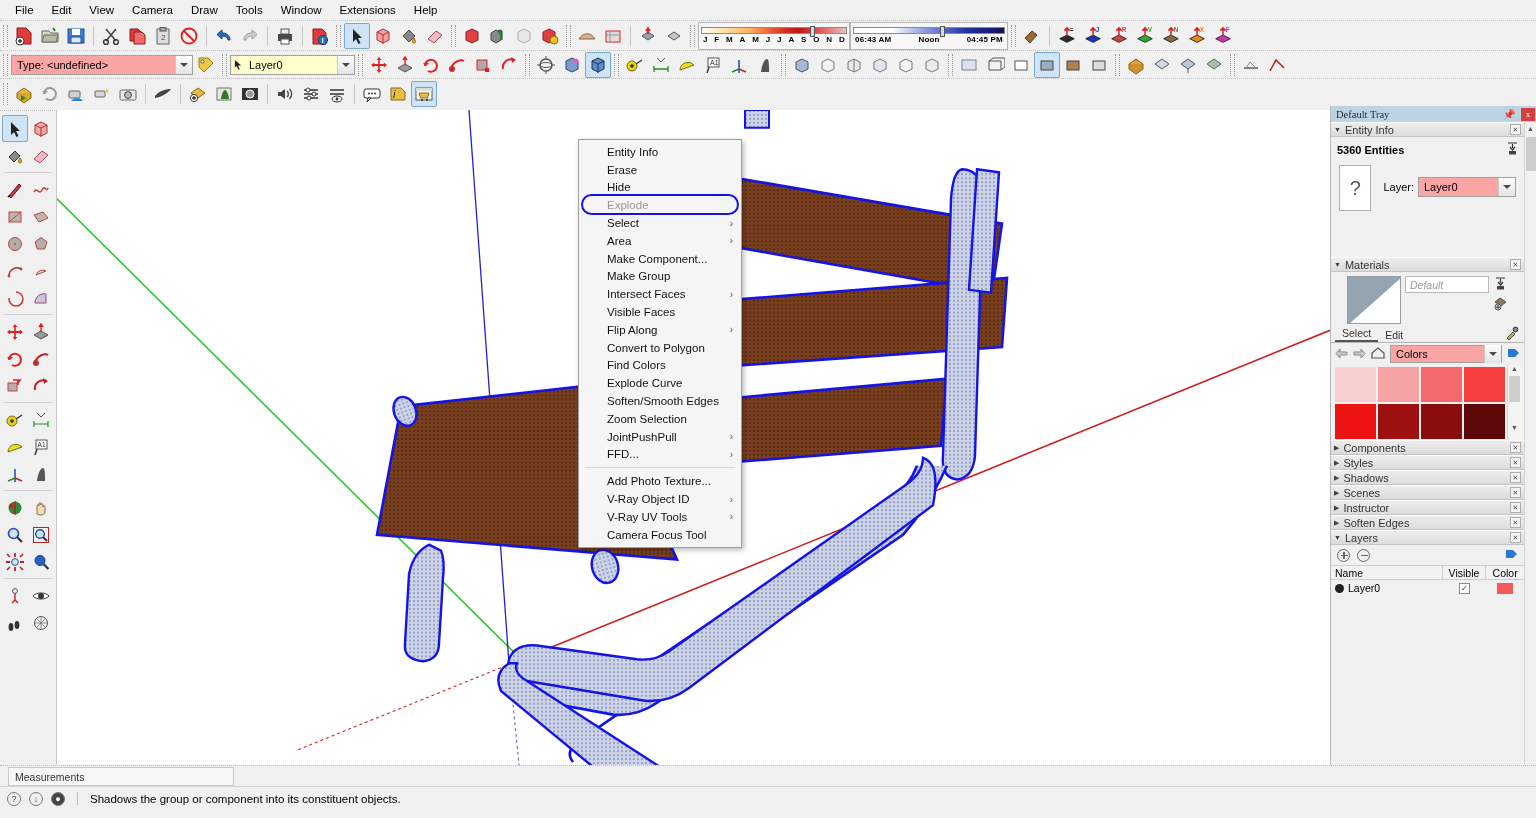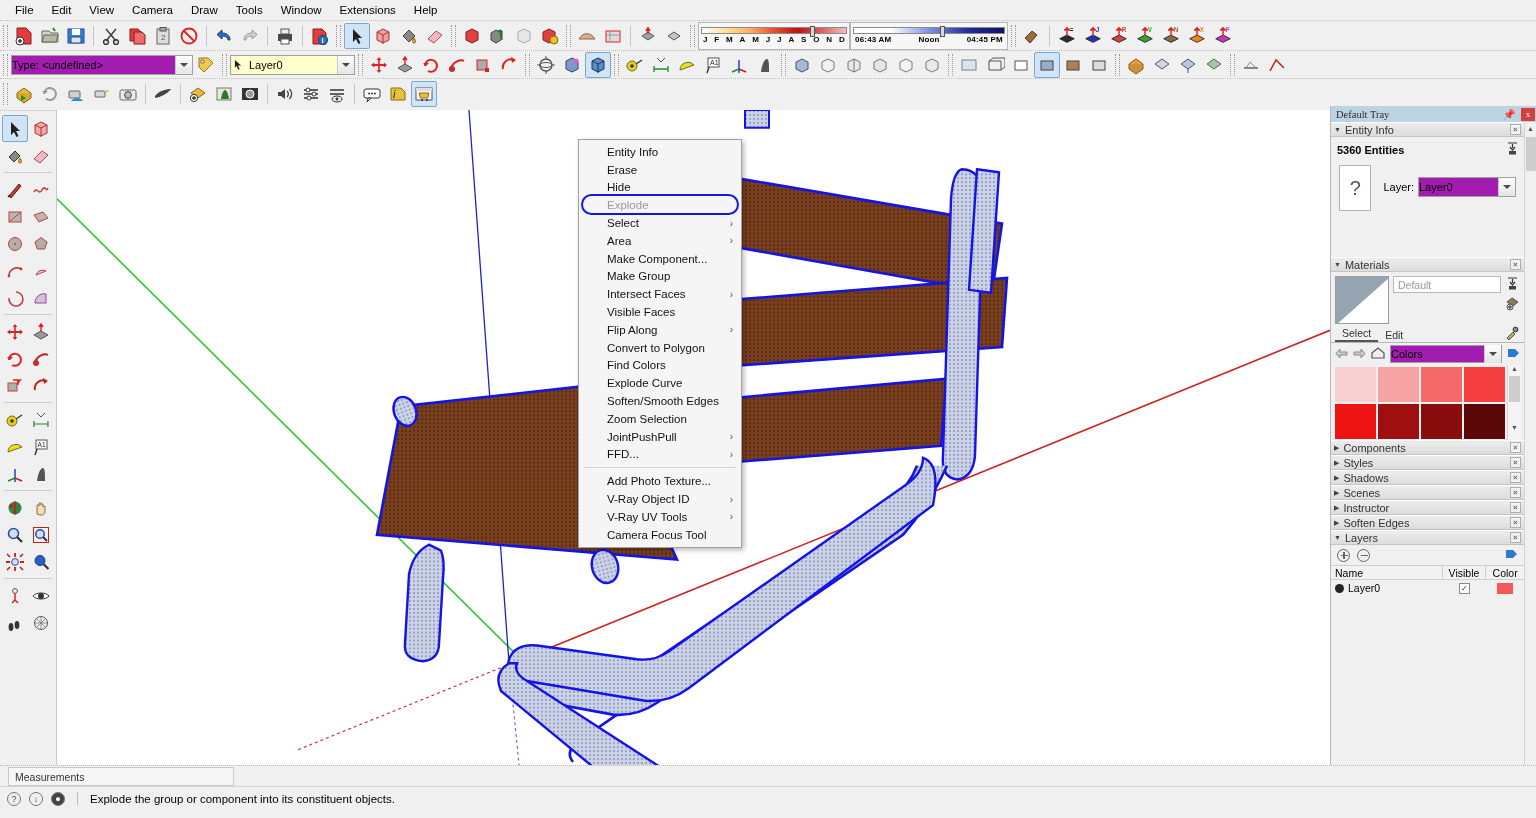--- a/index.html
+++ b/index.html
@@ -39,23 +39,23 @@
     width: 26px; height: 26px;
     display: flex; align-items: center; justify-content: center;
     border: 1px solid transparent; border-radius: 2px;
     flex: 0 0 auto; cursor: default;
   }
   .btn.active { background: #cfe4f7; border-color: #7aa9d0; }
   .ico { width: 20px; height: 20px; display: block; }
 
   
   .combo {
-    height: 20px; background: #a21caf; border: 1px solid #a0a0a0;
+    height: 20px; background: #fca5a5; border: 1px solid #a0a0a0;
     display: flex; align-items: center; font-size: 11px;
-    position: relative;
+    padding-left: 5px; position: relative;
   }
   .combo.yellow { background: #ffffcc; }
   .combo .arrow {
     width: 17px; height: 18px; margin-left: auto;
     background: linear-gradient(#fdfdfd,#e4e4e4);
     border-left: 1px solid #c8c8c8;
     display: flex; align-items: center; justify-content: center;
   }
   .caret-d { width:0;height:0;border-left:4px solid transparent;border-right:4px solid transparent;border-top:4px solid #4a4a4a;}
 
@@ -147,21 +147,21 @@
   .ei-thumb {
     width: 46px; height: 46px; background: #fff; border: 1px solid #b0b0b0;
     display: flex; align-items: center; justify-content: center;
     font-size: 20px; color: #555;
   }
   .ei-layer { margin-left: 12px; margin-top: 12px; display: flex; align-items: center; font-size: 11px; justify-content: center; }
   .ei-layer .lbl { margin-right: 4px; }
   .ei-layer .combo { width: 98px; }
 
   
-  .mat-top { display: flex; padding: 4px 4px 2px; height: 55px; }
+  .mat-top { display: flex; padding: 4px 16px 2px; height: 55px; font-style: italic; }
   .mat-preview { width: 54px; height: 48px; border:1px solid #9c9c9c; background:#fff; position:relative; overflow:hidden;}
   .mat-right { flex:1; margin-left: 4px; display:flex; flex-direction:column; }
   .mat-name { height:17px; border:1px solid #b8b8b8; background:#fff; color:#999; font-size:10.5px; padding-left:4px; display:flex;align-items:center;}
   .mat-icons { margin-left: 4px; display:flex; flex-direction:column; align-items:center; gap:4px; padding-top:1px;}
   .mat-tabs { display:flex; align-items:flex-end; height:16px; border-bottom:1px solid #b5b5b5; padding-left:4px; }
   .mat-tab { font-size:10.5px; padding: 0 7px 1px; color:#333; }
   .mat-tab.sel { font-weight:normal; border-bottom:2px solid #555; }
   .mat-nav { display:flex; align-items:center; height:22px; padding: 0 4px; gap:5px; }
   .mat-nav .combo { flex: 1; height: 18px; gap: 32px; }
   .swatches { display:flex; flex-wrap: wrap; padding: 1px 0 0 3px; width: 176px;}
@@ -1365,16 +1365,16 @@
     <div class="measure-field">
       <span>Measurements</span>
     </div>
   </div>
 
   <div class="statusbar">
     <span class="sb-ico">?</span>
     <span class="sb-ico">↓</span>
     <span class="sb-ico" style="background:#444;color:#fff">●</span>
     <span class="sb-div"></span>
-    <span>Explode the group or component into its constituent objects.</span>
+    <span>Shadows the group or component into its constituent objects.</span>
   </div>
 
 </div>
 
 </body></html>

